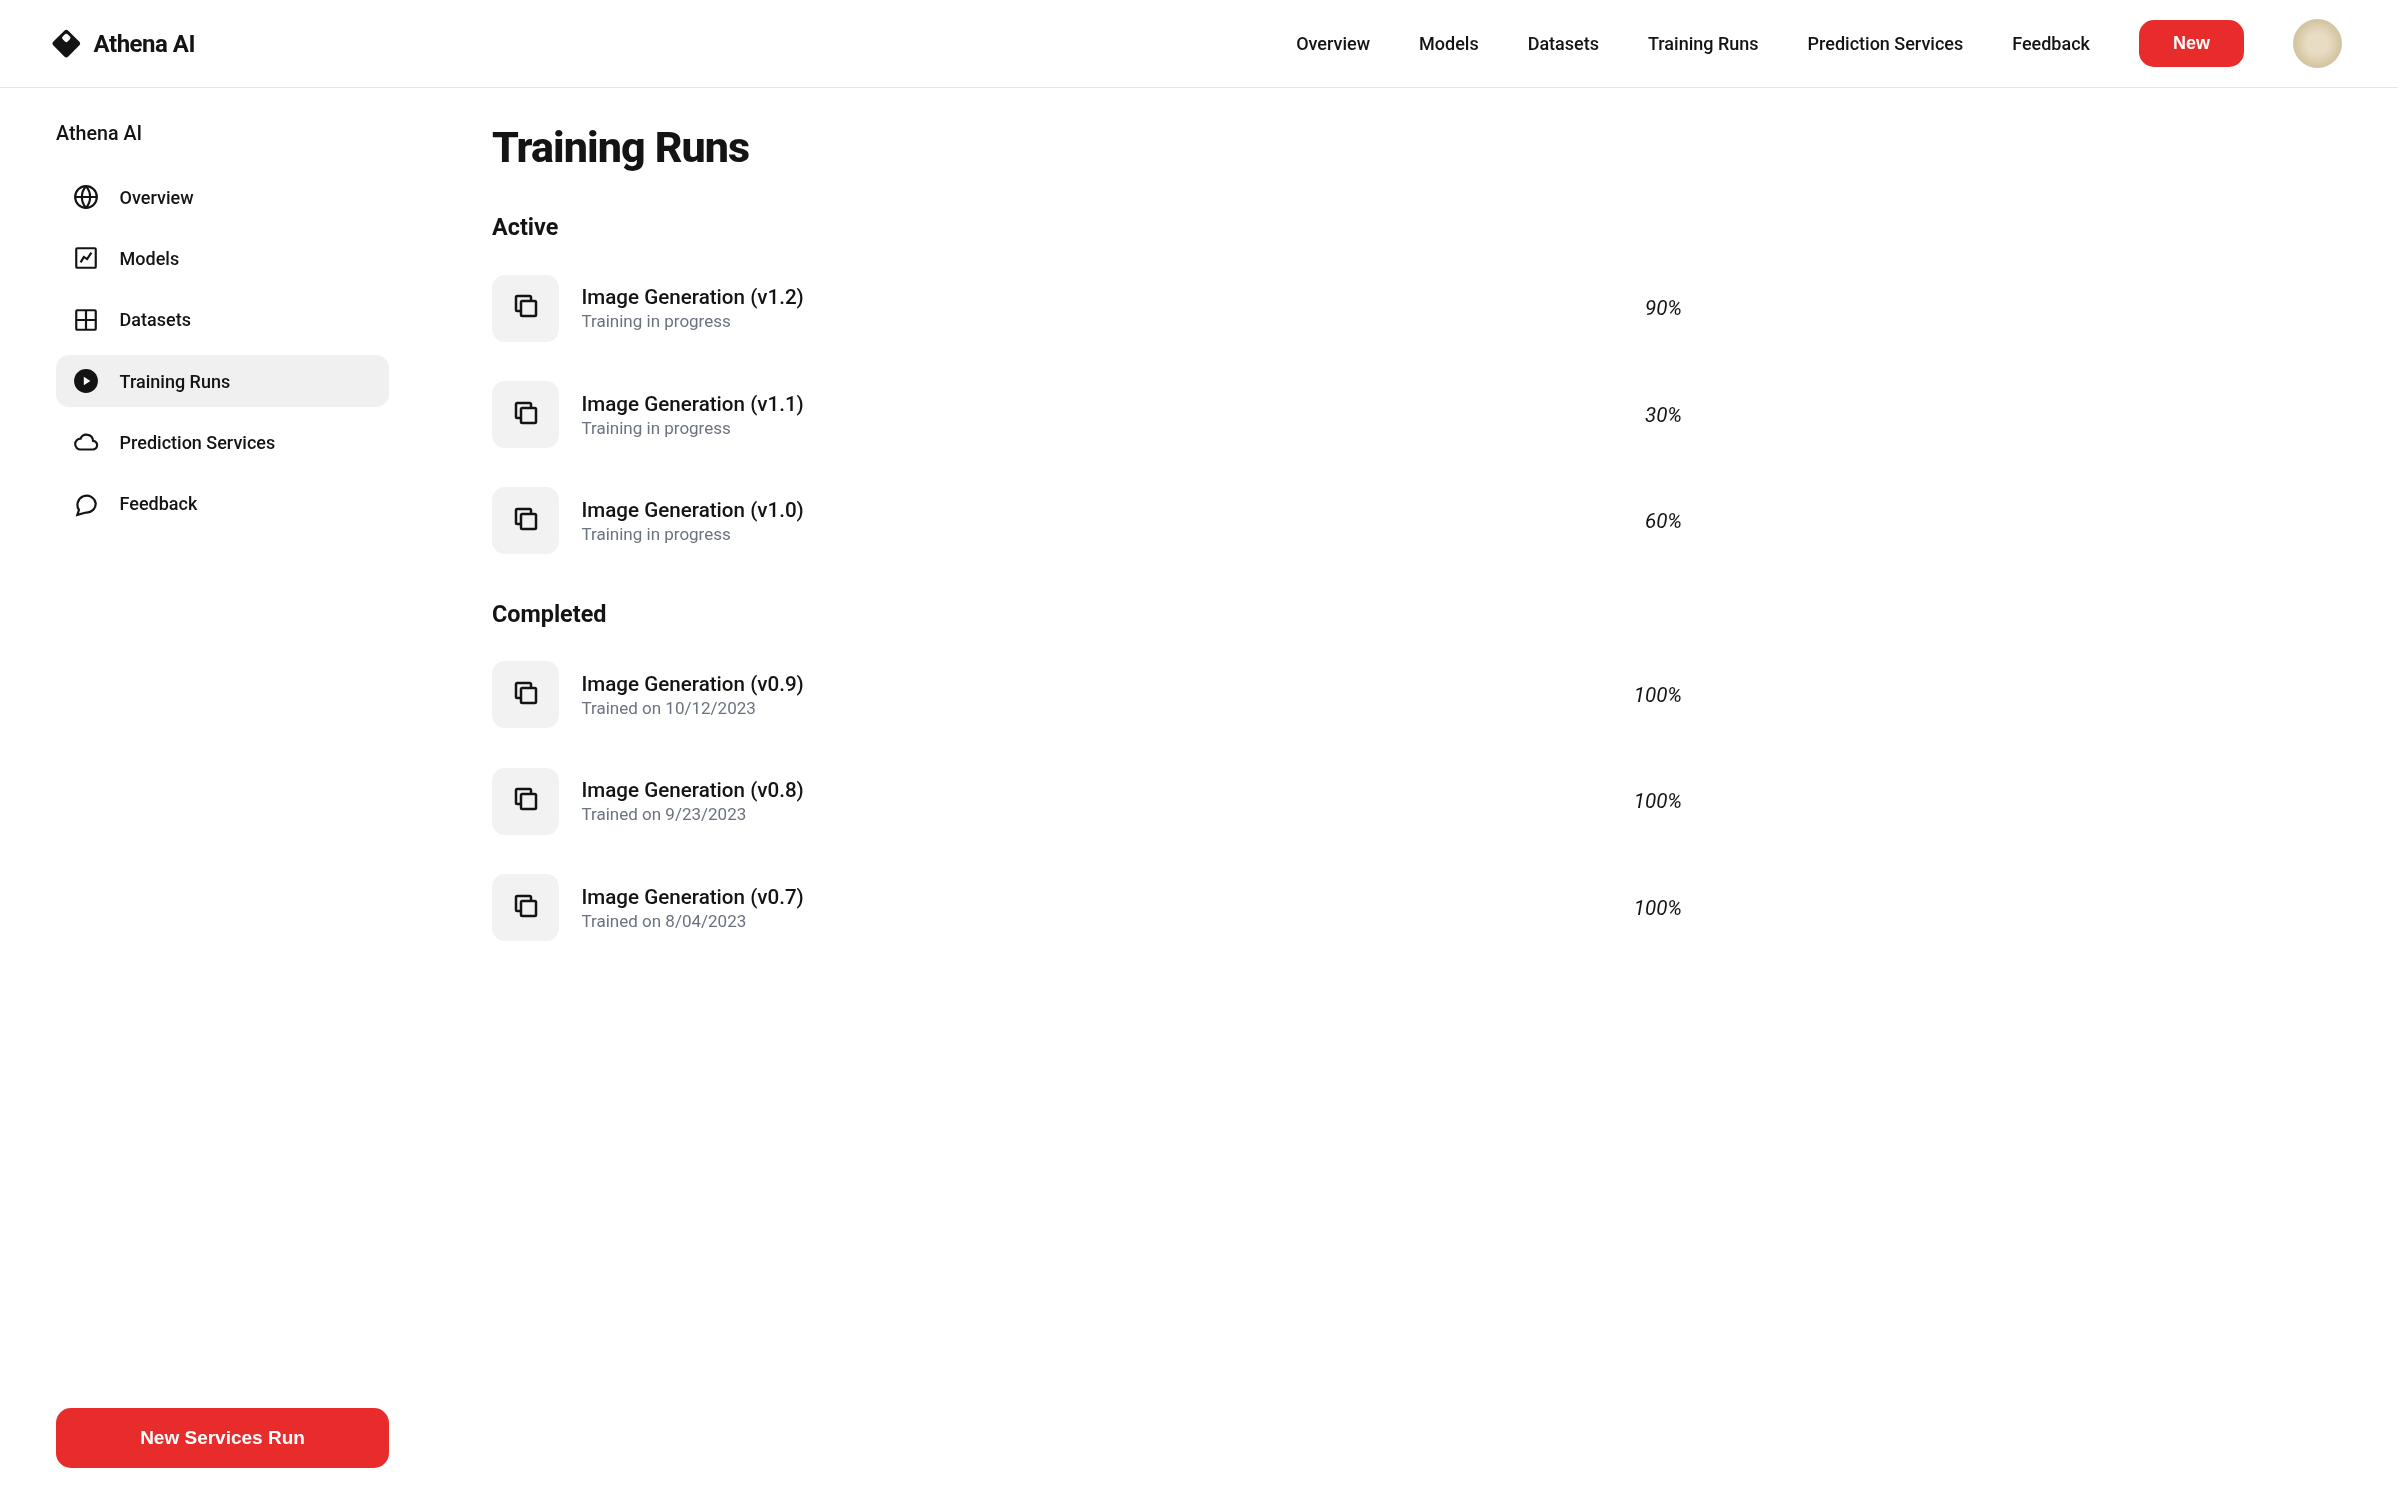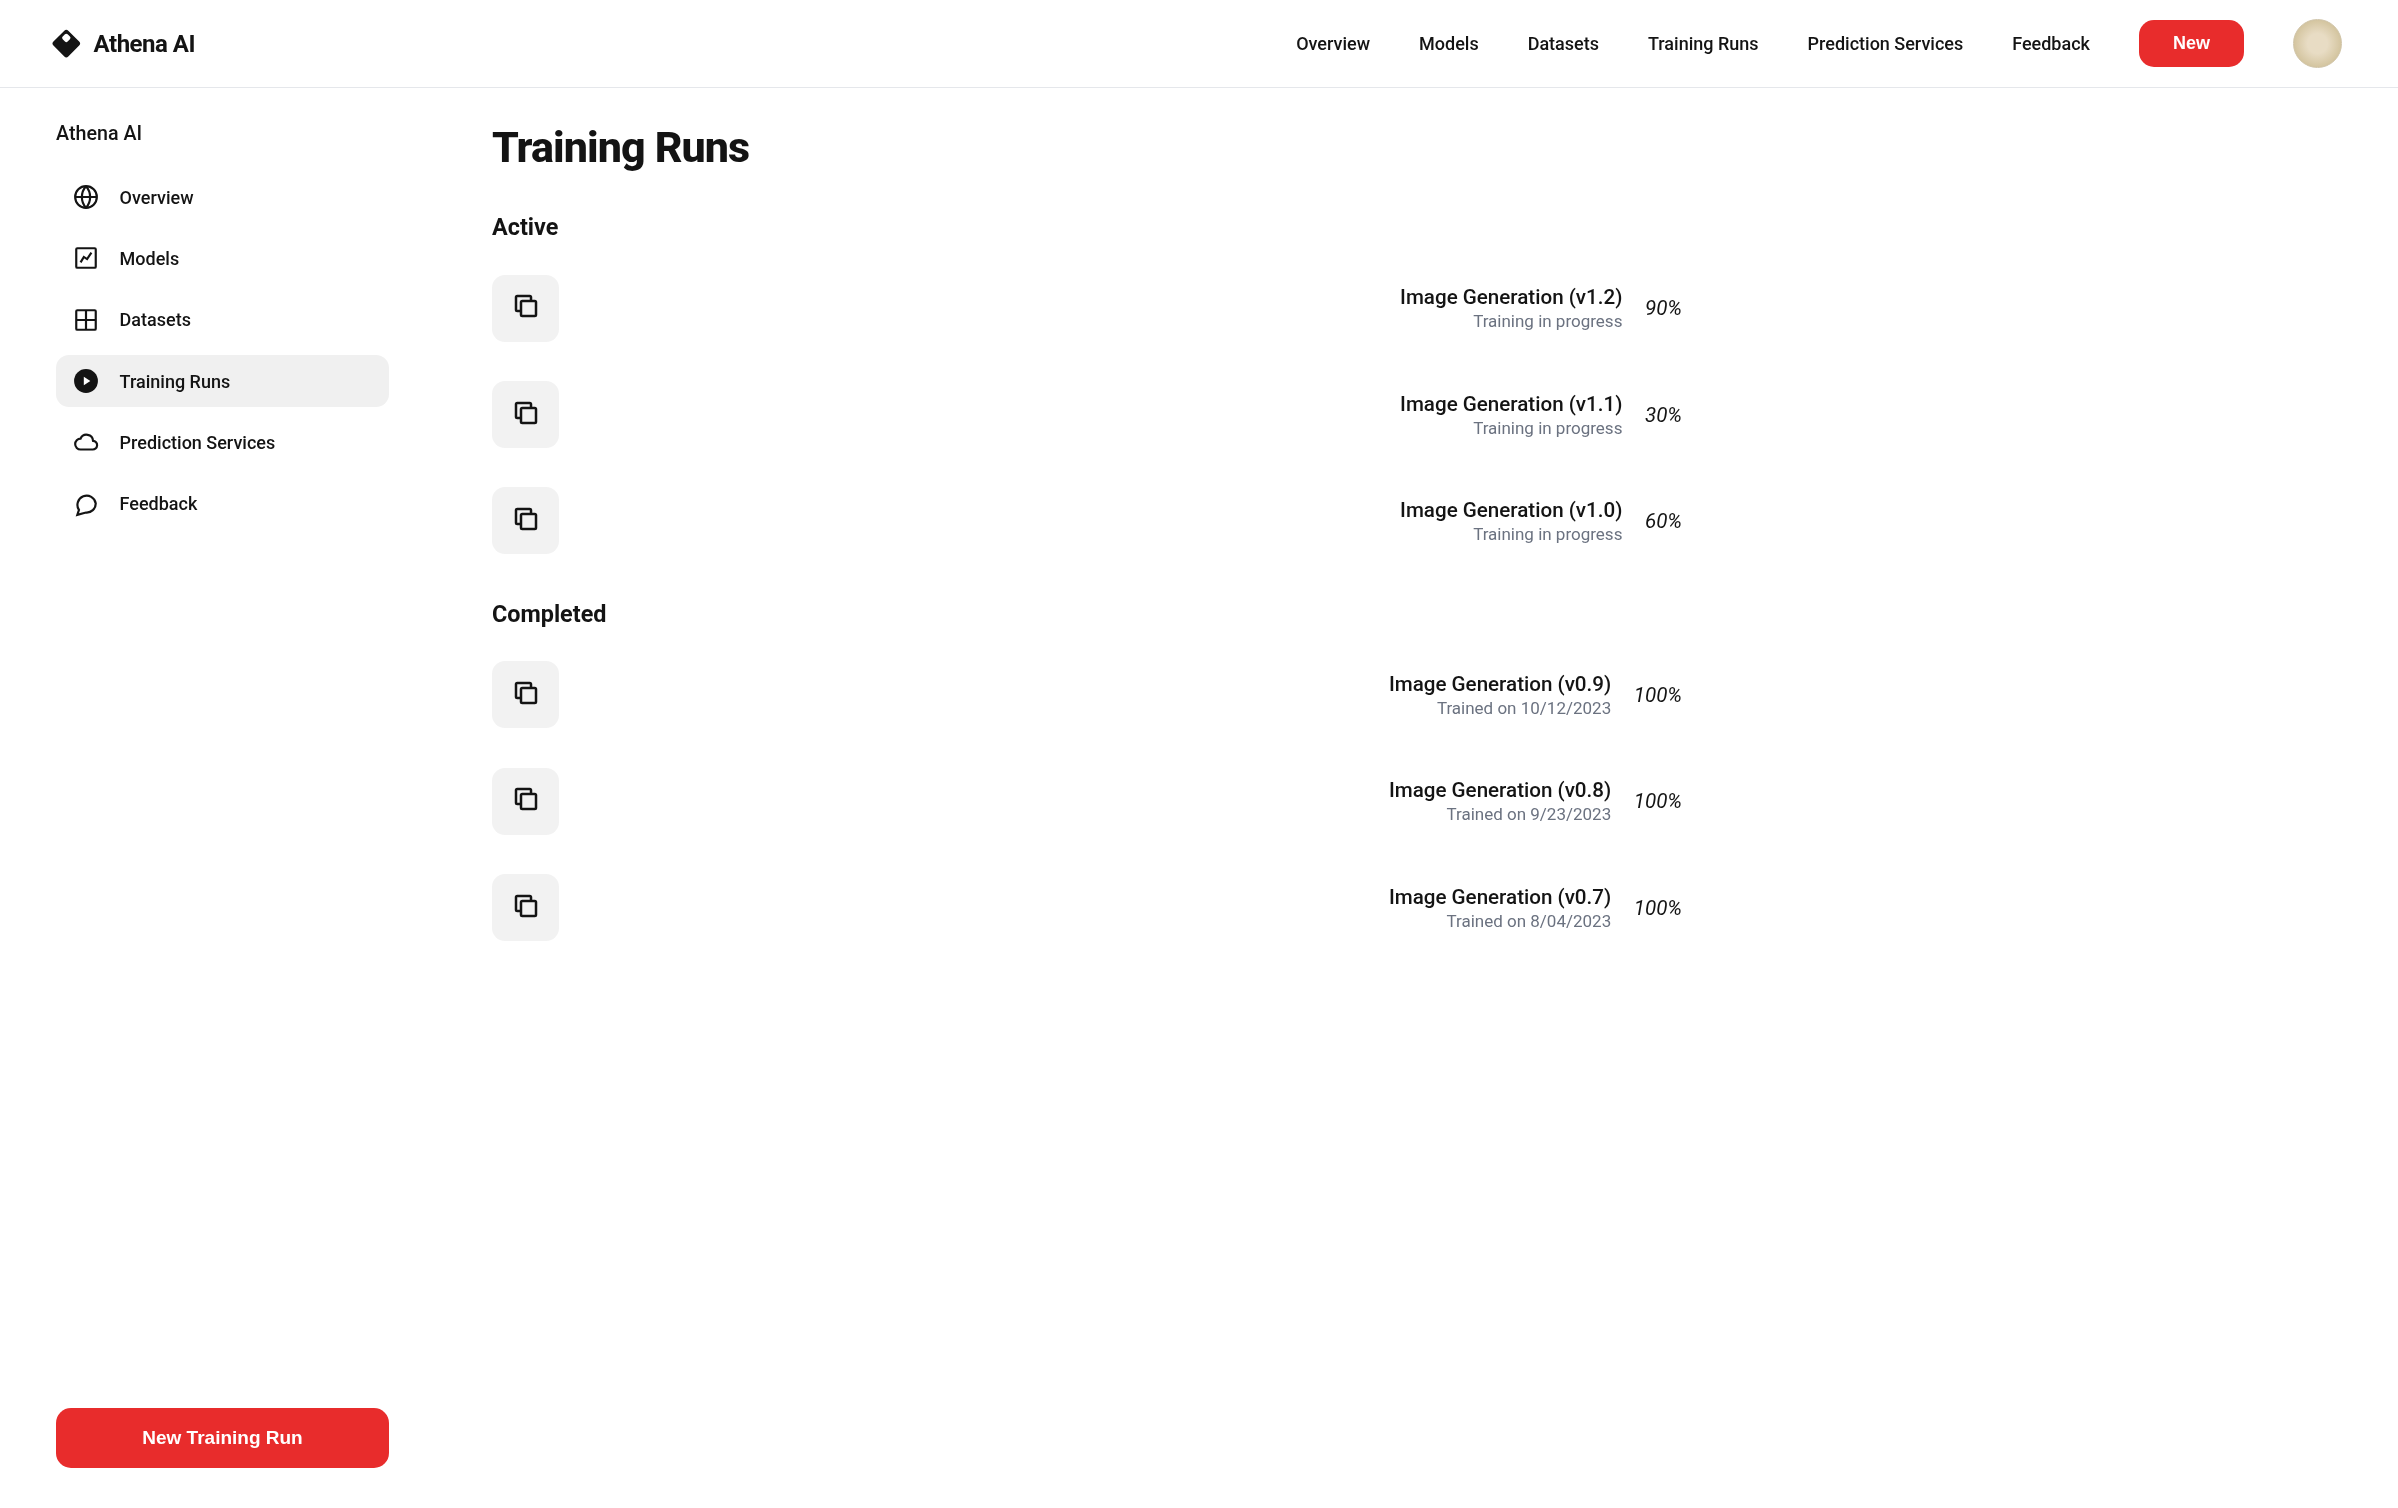--- a/index.html
+++ b/index.html
@@ -135,21 +135,21 @@
       font-size: 43px;
       font-weight: 800;
       letter-spacing: -0.9px;
       margin-bottom: 41px;
     }
     .section-title {
       font-size: 23.4px;
       font-weight: 700;
       margin-bottom: 22.5px;
     }
-    .run-list { margin-bottom: 34px; text-align: right; }
+    .run-list { margin-bottom: 34px; }
     .run-item {
       display: flex;
       align-items: center;
       padding: 11.2px 0;
       gap: 22.5px;
       cursor: pointer;
       margin-bottom: 17px;
     }
     .run-icon-box {
       width: 67px;
@@ -249,21 +249,21 @@
       </div>
       <div class="sidebar-item">
         <span class="sidebar-icon">
           <svg viewBox="0 0 24 24" fill="none" stroke="#141414" stroke-width="2">
               <path d="M21 11.5a8.38 8.38 0 01-9 8.4L4 22l1.5-4.5A8.5 8.5 0 1121 11.5z"></path>
             </svg>
         </span>
         <span>Feedback</span>
       </div>
     </div>
-    <button class="new-run-btn">New Training Run</button>
+    <button class="new-run-btn">New Services Run</button>
   </div>
 
   <div class="main">
     <h1 class="page-title">Training Runs</h1>
 
     <h2 class="section-title">Active</h2>
     <div class="run-list">
       <div class="run-item">
         <div class="run-icon-box">
           <span><svg viewBox="0 0 24 24" fill="none" stroke="#141414" stroke-width="2">

